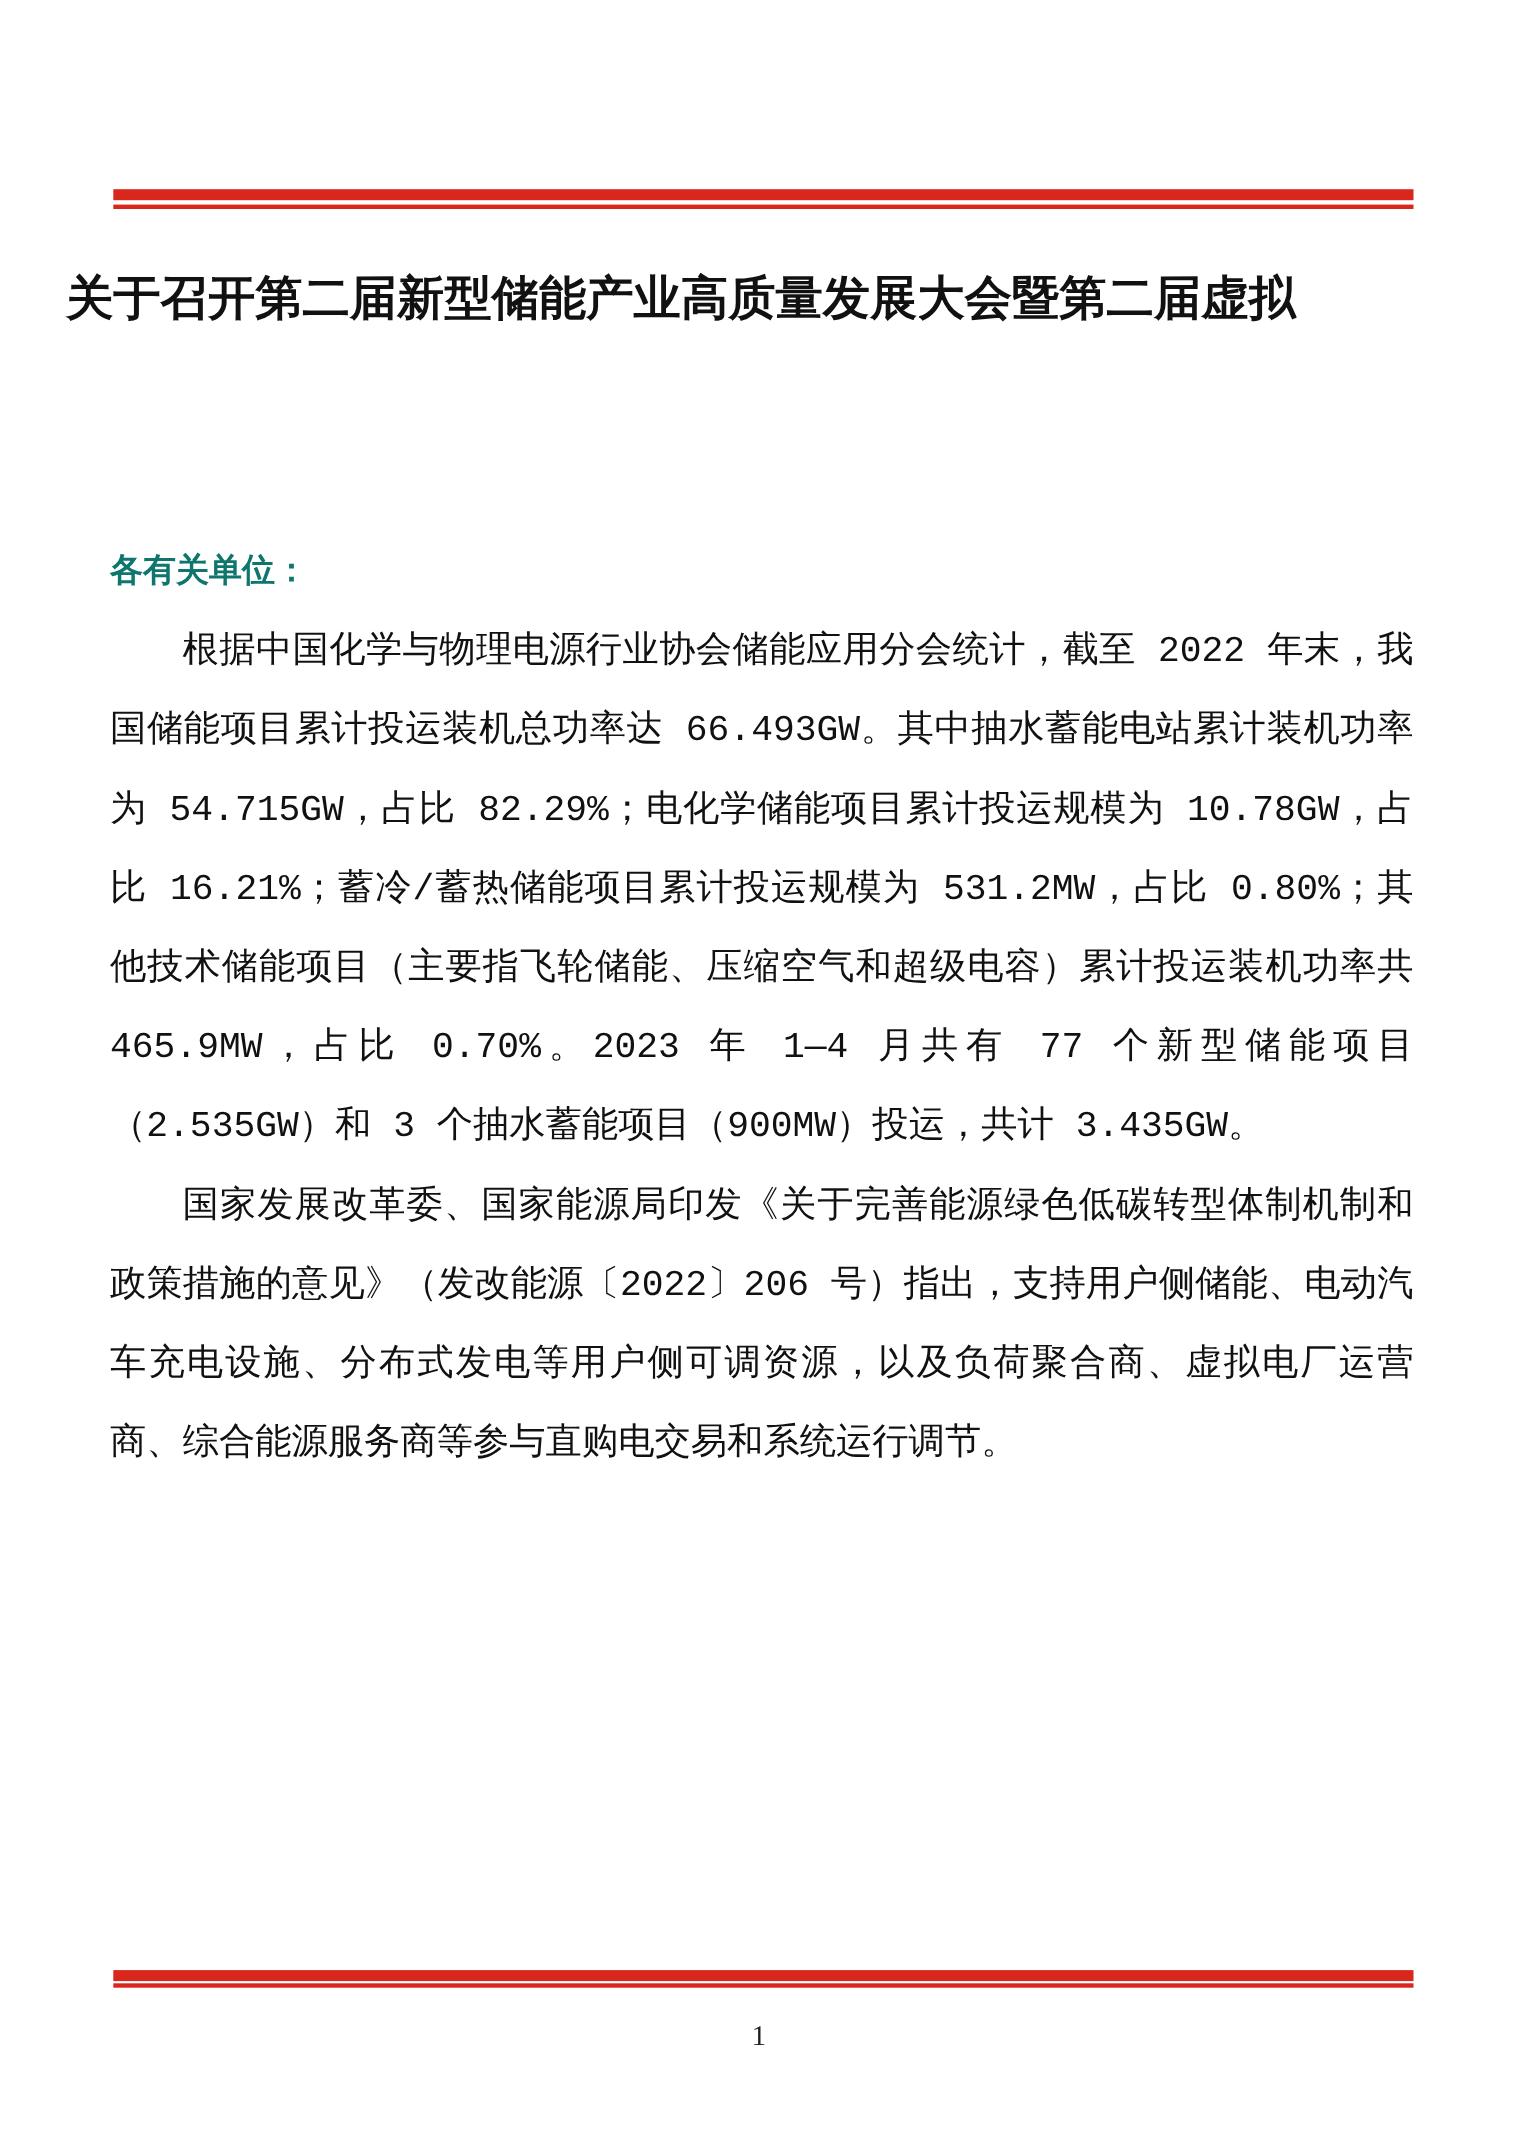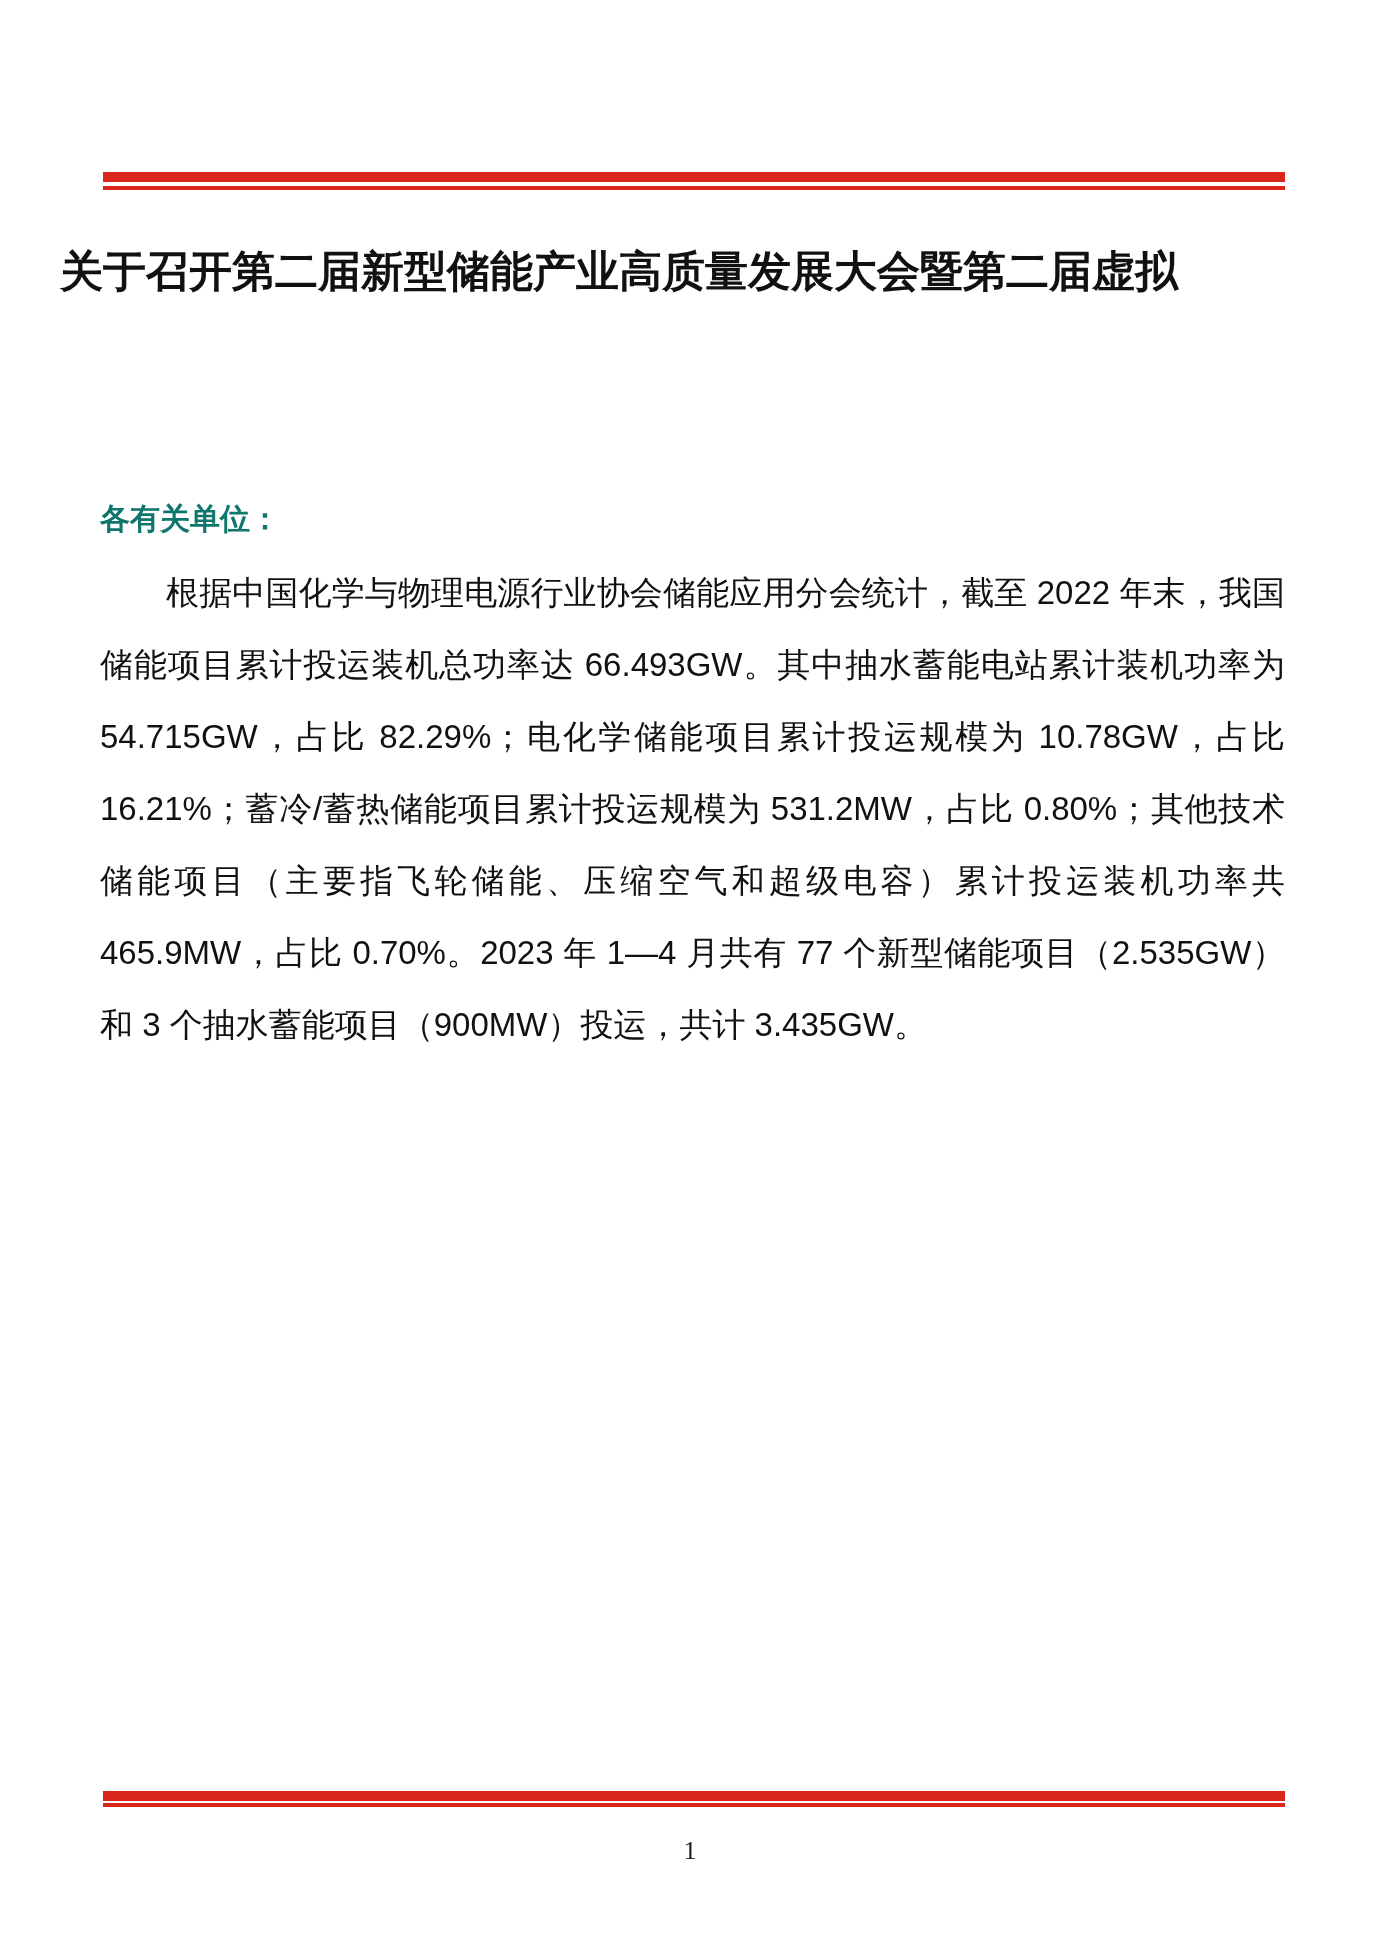--- a/index.html
+++ b/index.html
@@ -67,21 +67,21 @@
     font-weight: bold;
     font-size: 30px;
     line-height: 72px;
     color: #0f766e;
   }
 
   .body-text p.para {
     text-indent: 66px;
     text-align: justify;
     text-justify: inter-ideograph;
-    font-family: Liberation Sans, sans-serif;
+    font-family: Liberation Mono, monospace;
   }
 
   .page-number {
     position: absolute;
     top: 1836px; left: 0; right: 0;
     text-align: center;
     font-size: 26px;
     line-height: 30px;
     color: #1f1f1f;
     font-family: "Liberation Serif", "DejaVu Serif", serif;
@@ -96,20 +96,21 @@
   <div class="rule thick hdr-thick"></div>
   <div class="rule thin hdr-thin"></div>
 
   <div class="doc-title">
     <div>关于召开第二届新型储能产业高质量发展大会暨第二届虚拟</div>
   </div>
 
   <div class="body-text">
     <div class="salutation">各有关单位：</div>
     <p class="para">根据中国化学与物理电源行业协会储能应用分会统计，截至 2022 年末，我国储能项目累计投运装机总功率达 66.493GW。其中抽水蓄能电站累计装机功率为 54.715GW，占比 82.29%；电化学储能项目累计投运规模为 10.78GW，占比 16.21%；蓄冷/蓄热储能项目累计投运规模为 531.2MW，占比 0.80%；其他技术储能项目（主要指飞轮储能、压缩空气和超级电容）累计投运装机功率共 465.9MW，占比 0.70%。2023 年 1—4 月共有 77 个新型储能项目（2.535GW）和 3 个抽水蓄能项目（900MW）投运，共计 3.435GW。</p>
+    <p class="para">国家发展改革委、国家能源局印发《关于完善能源绿色低碳转型体制机制和政策措施的意见》（发改能源〔2022〕206 号）指出，支持用户侧储能、电动汽车充电设施、分布式发电等用户侧可调资源，以及负荷聚合商、虚拟电厂运营商、综合能源服务商等参与直购电交易和系统运行调节。</p>
   </div>
 
   <div class="rule thick ftr-thick"></div>
   <div class="rule thin ftr-thin"></div>
 
   <div class="page-number">1</div>
 
 </div>
 
 </body></html>

